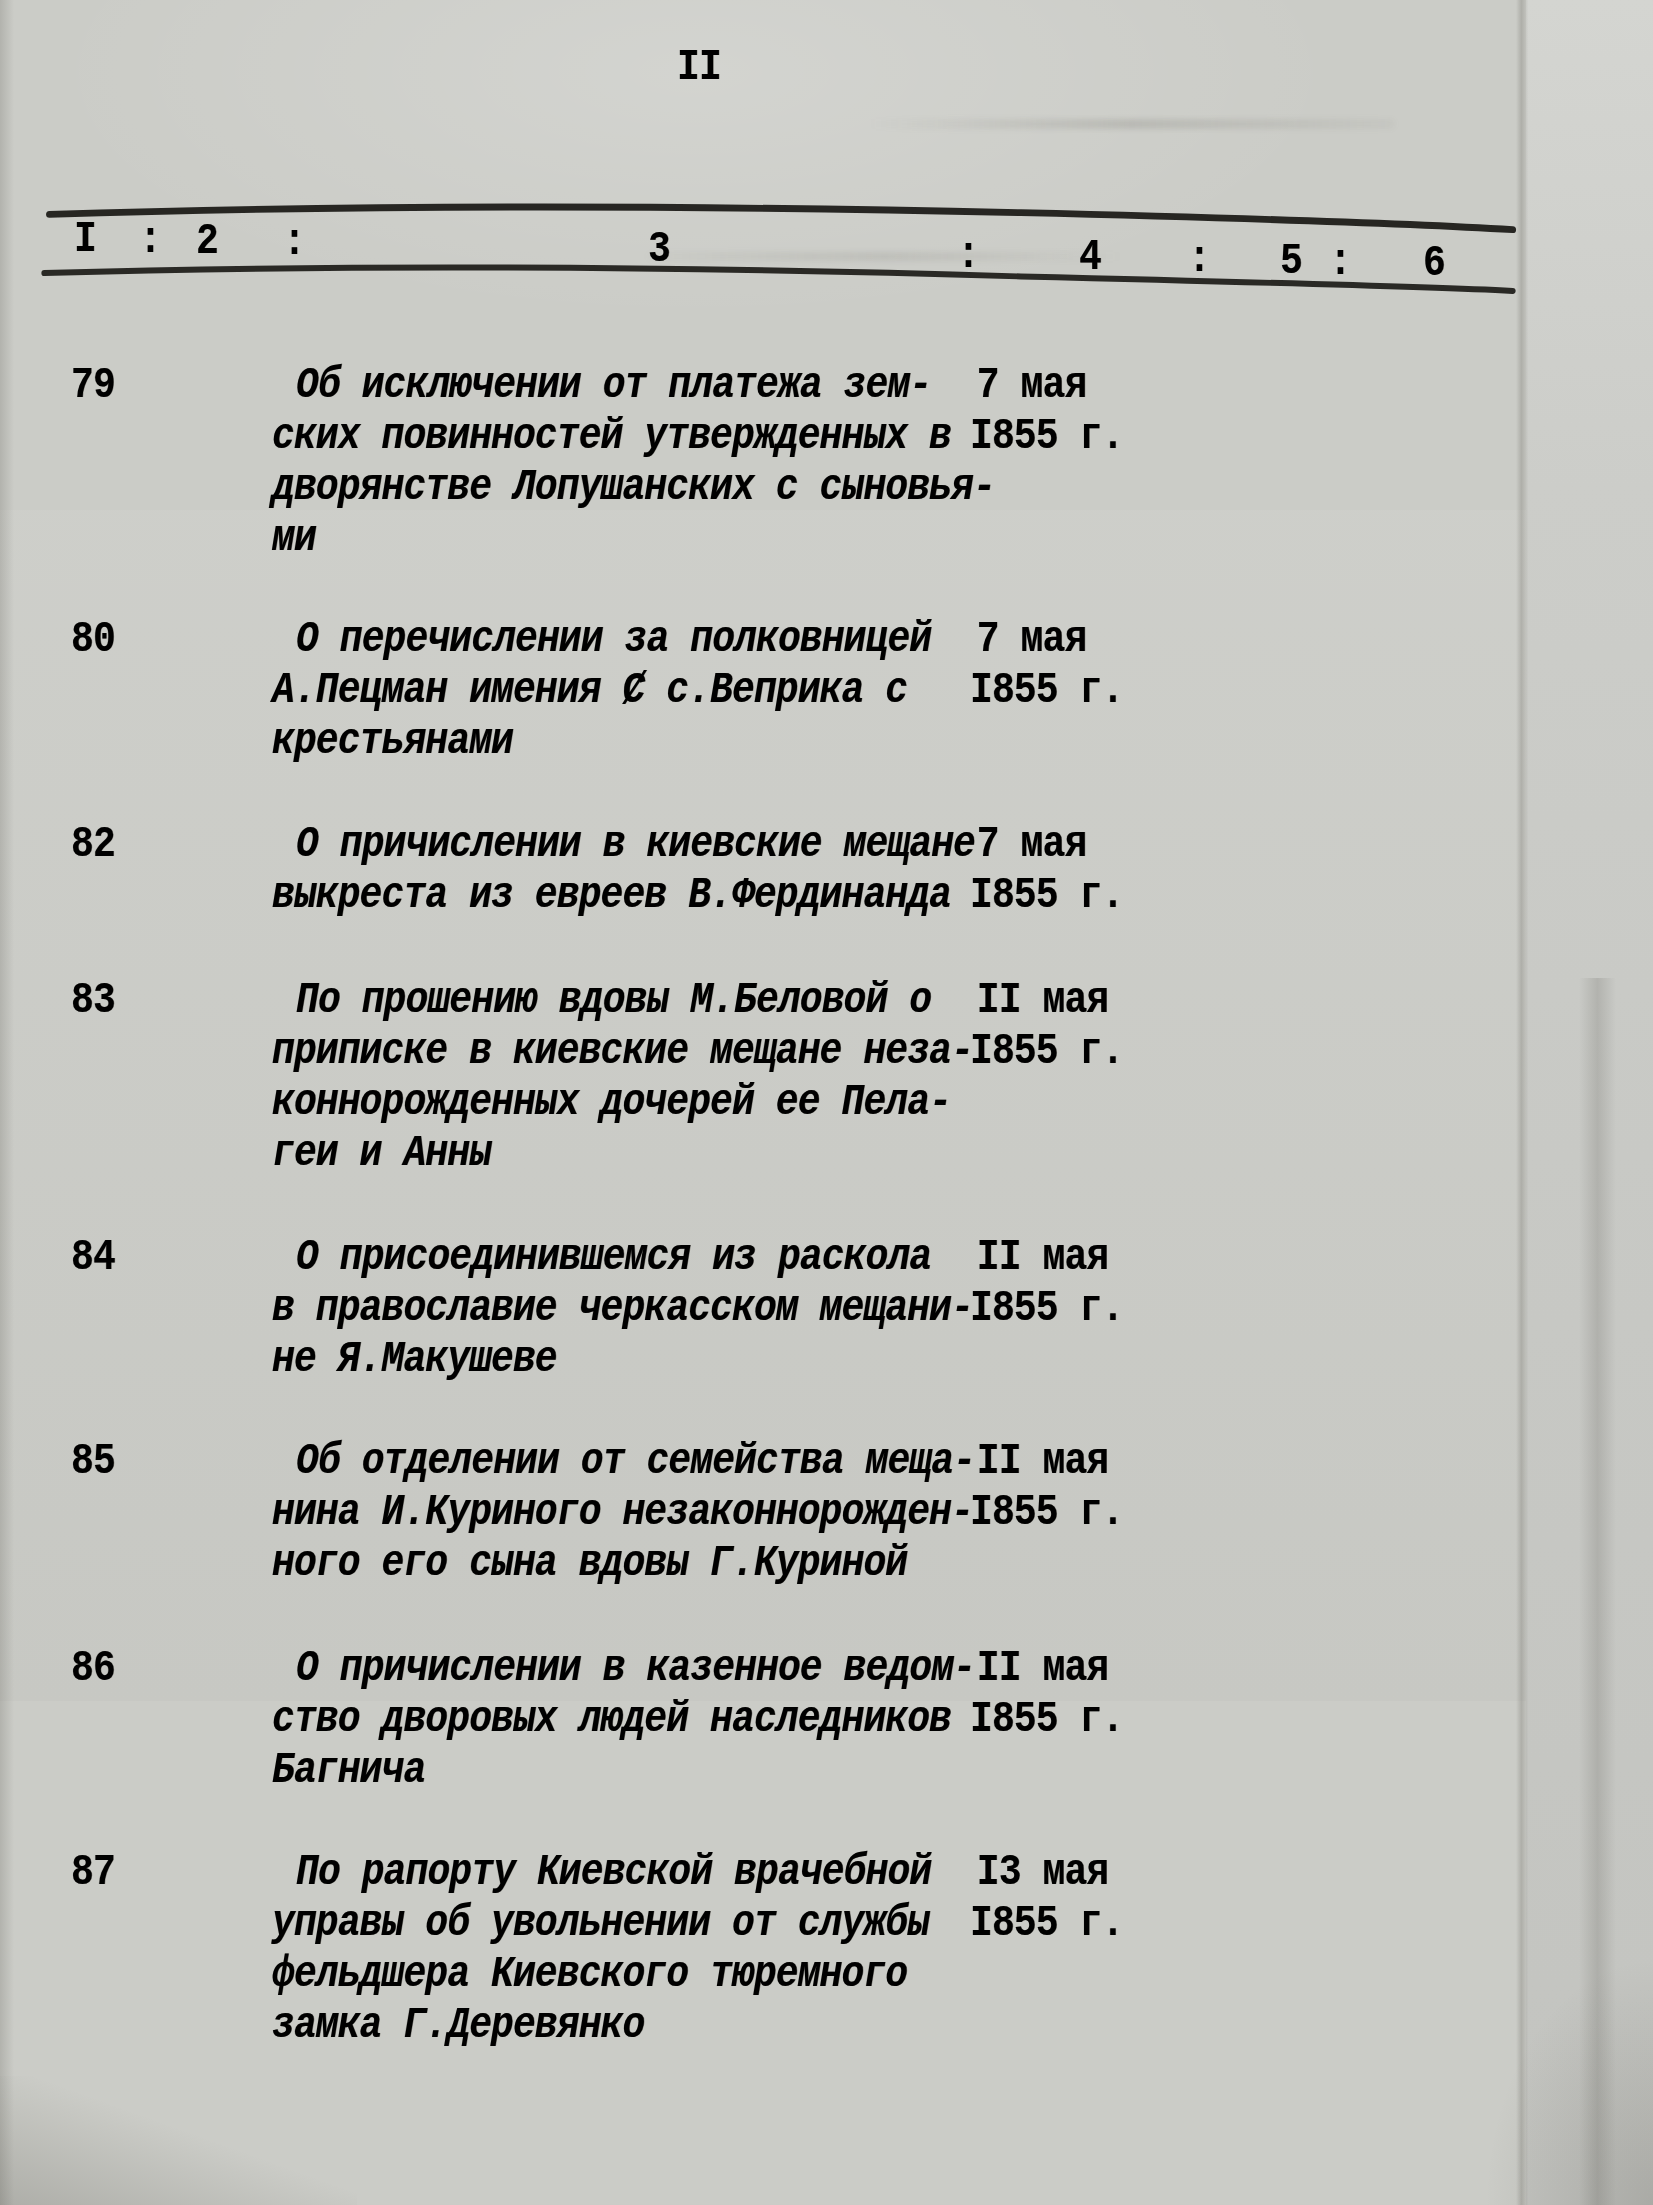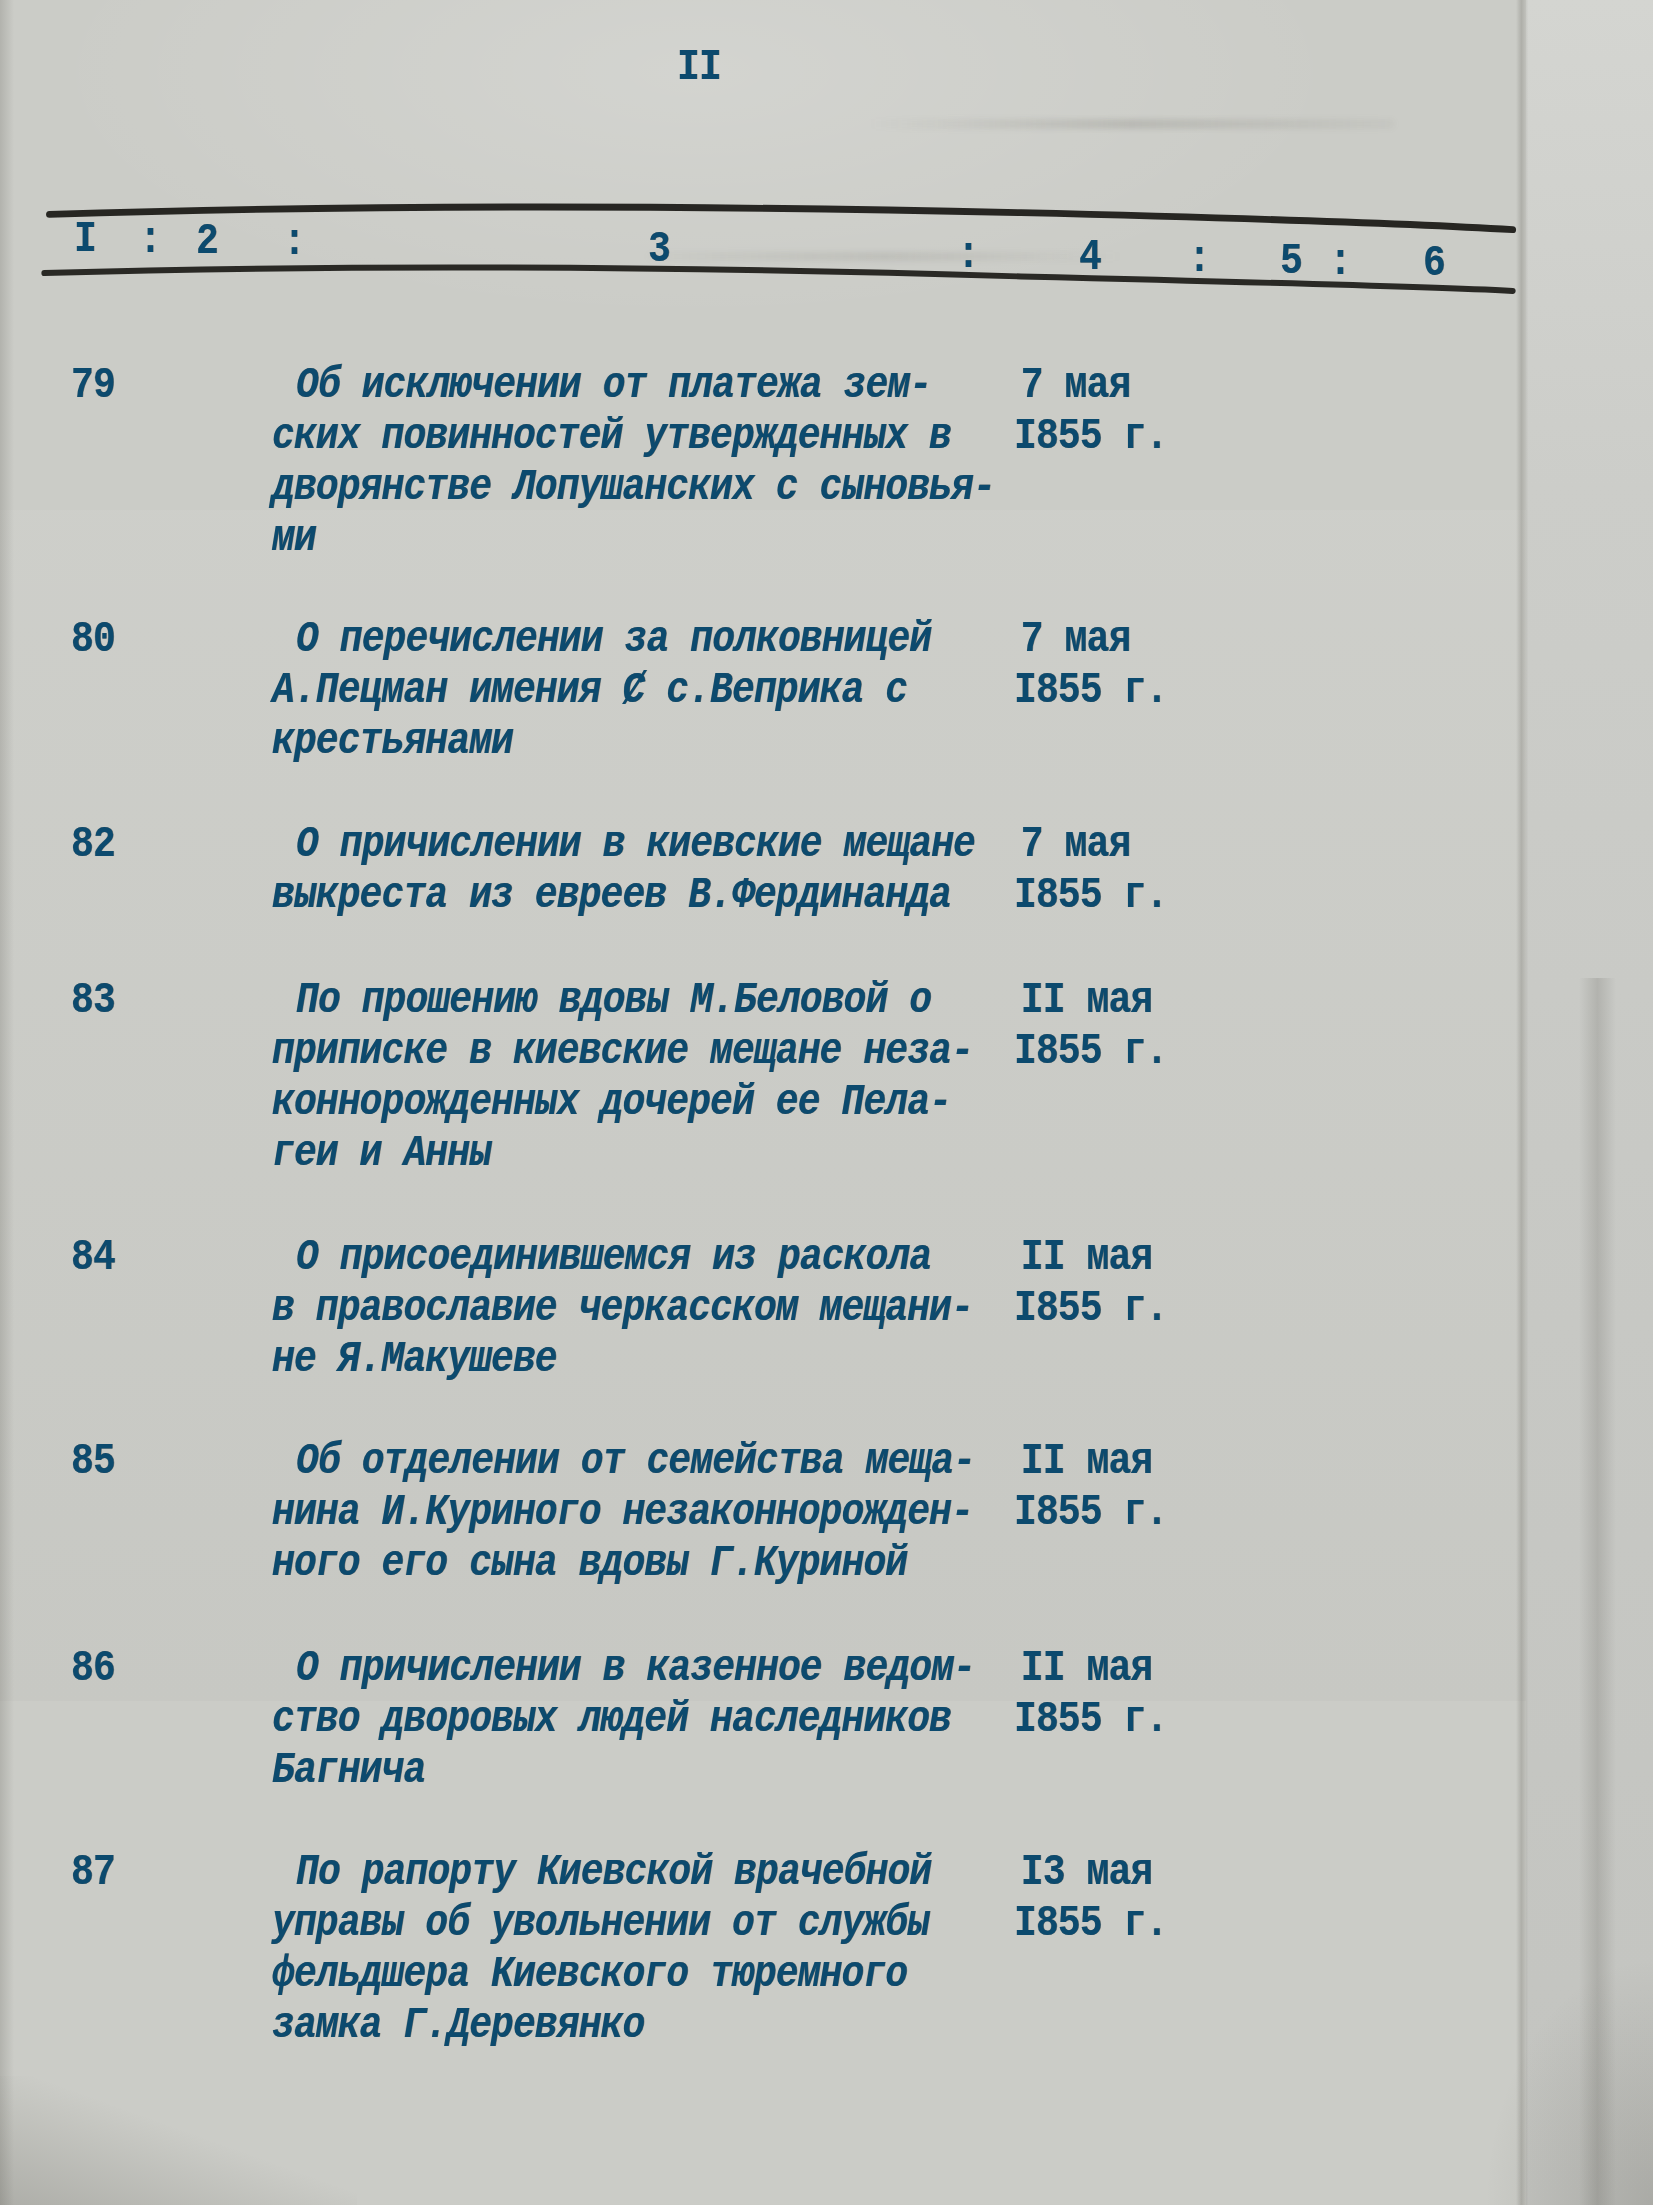--- a/index.html
+++ b/index.html
@@ -2,21 +2,21 @@
 <html style="font-size:13.6px"><head>
 <meta charset="utf-8">
 <style>
   html,body{margin:0;padding:0;background:#9a9a96;}
   .sheet{
     position:relative;
     width:1654px;height:2205px;
     overflow:hidden;
     background:#cbccc7;
     font-family:"Liberation Mono","DejaVu Sans Mono",monospace;
-    color:#0c4a6e;
+    color:#000000;
   }
   
   .ov{position:absolute;pointer-events:none;}
   .shade-top{left:0;top:0;width:1654px;height:596px;
     background:radial-gradient(ellipse 936px 357px at 42% 12%,rgba(255,255,255,0.16),rgba(255,255,255,0) 70%);}
   .shade-mid{left:0;top:510px;width:1654px;height:1191px;
     background:linear-gradient(180deg,rgba(255,255,255,0.05),rgba(0,0,0,0.02));}
   .edge-left{left:0;top:0;width:13.6px;height:2205px;
     background:linear-gradient(to right,rgba(80,78,70,0.20),rgba(80,78,70,0));}
   .corner-bl{left:0;top:2076px;width:357px;height:129px;
@@ -47,21 +47,21 @@
     transform-origin:50% 50%;
     text-shadow:0.5px 0.5px 0 rgba(42,38,32,0.45), -0.3px 0 0 rgba(42,38,32,0.25);
   }
   .page-number{position:absolute;left:677px;top:41px;}
 
   .header-cell{position:absolute;}
 
   .entry{position:absolute;left:0;width:1654px;}
   .entry .no{position:absolute;left:71px;top:0;}
   .entry .desc{position:absolute;left:272px;top:0;width:723px;font-style:italic;}
-  .entry .date{position:absolute;left:1014px;top:0;width:221px;}
+  .entry .date{position:absolute;left:970px;top:0;width:221px;}
   .indent{padding-left:24px;}
   .dindent{padding-left:6.8px;}
 
   svg.rules{position:absolute;left:0;top:0;pointer-events:none;}
 </style>
 </head>
 <body>
 
 <div class="sheet">
 

